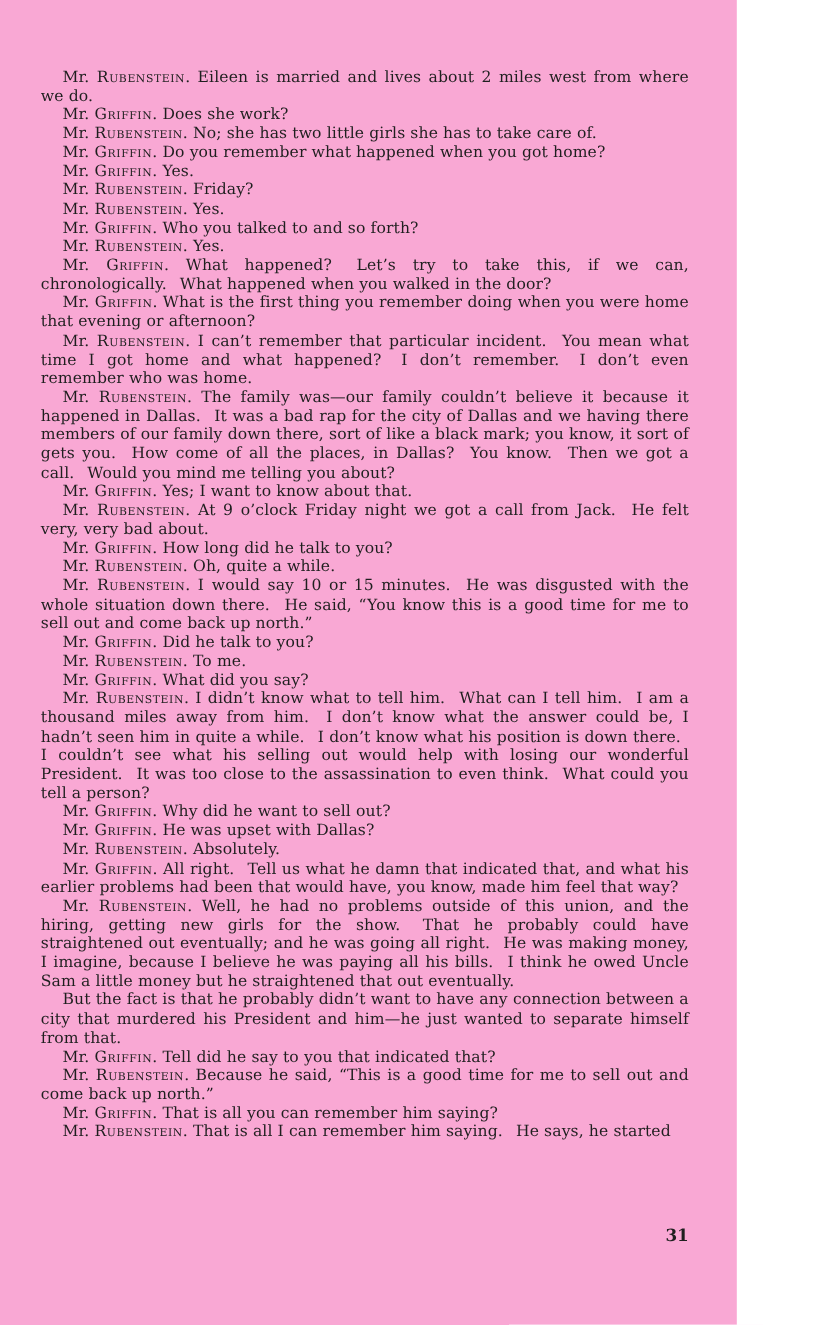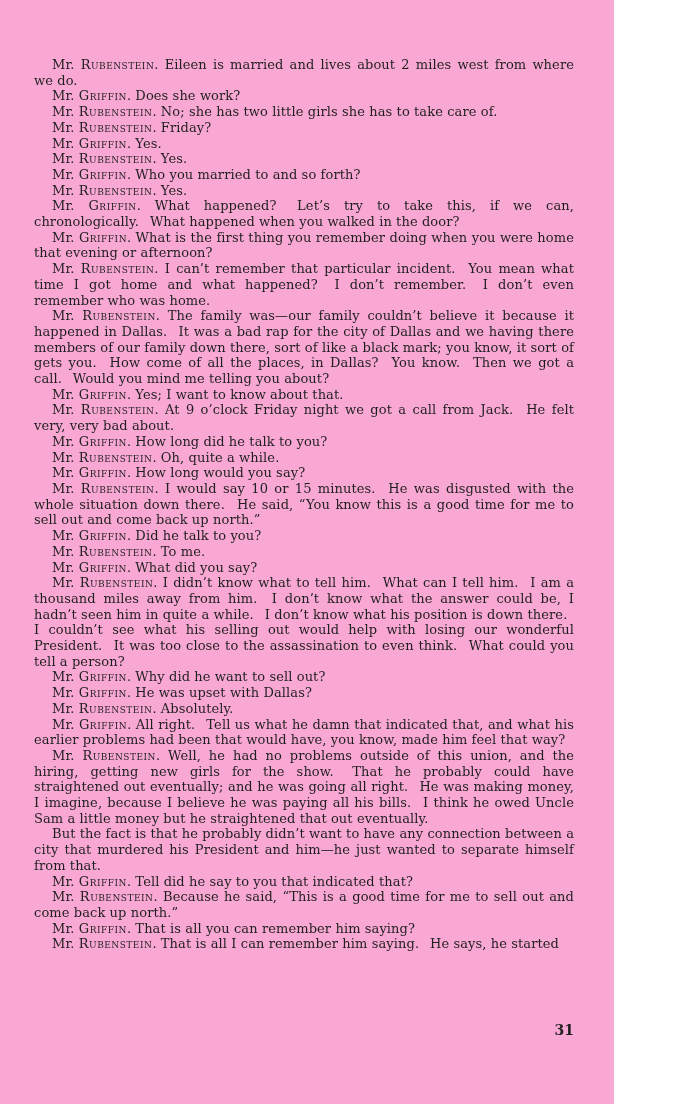--- a/index.html
+++ b/index.html
@@ -52,34 +52,34 @@
 </style>
 </head>
 <body>
 
 <div class="page">
 
   <div class="text-block">
       <p class="para"><span class="speaker"><span class="sp-prefix">Mr. </span><span class="sp-name">Rubenstein</span></span><span class="ptext">. Eileen is married and lives about 2 miles west from where we do.</span></p>
       <p class="para"><span class="speaker"><span class="sp-prefix">Mr. </span><span class="sp-name">Griffin</span></span><span class="ptext">. Does she work?</span></p>
       <p class="para"><span class="speaker"><span class="sp-prefix">Mr. </span><span class="sp-name">Rubenstein</span></span><span class="ptext">. No; she has two little girls she has to take care of.</span></p>
+      <p class="para"><span class="speaker"><span class="sp-prefix">Mr. </span><span class="sp-name">Griffin</span></span><span class="ptext">. Do you remember what happened when you got home?</span></p>
+      <p class="para"><span class="speaker"><span class="sp-prefix">Mr. </span><span class="sp-name">Griffin</span></span><span class="ptext">. Yes.</span></p>
       <p class="para"><span class="speaker"><span class="sp-prefix">Mr. </span><span class="sp-name">Rubenstein</span></span><span class="ptext">. Friday?</span></p>
-      <p class="para"><span class="speaker"><span class="sp-prefix">Mr. </span><span class="sp-name">Griffin</span></span><span class="ptext">. Yes.</span></p>
       <p class="para"><span class="speaker"><span class="sp-prefix">Mr. </span><span class="sp-name">Rubenstein</span></span><span class="ptext">. Yes.</span></p>
-      <p class="para"><span class="speaker"><span class="sp-prefix">Mr. </span><span class="sp-name">Griffin</span></span><span class="ptext">. Who you married to and so forth?</span></p>
+      <p class="para"><span class="speaker"><span class="sp-prefix">Mr. </span><span class="sp-name">Griffin</span></span><span class="ptext">. Who you talked to and so forth?</span></p>
       <p class="para"><span class="speaker"><span class="sp-prefix">Mr. </span><span class="sp-name">Rubenstein</span></span><span class="ptext">. Yes.</span></p>
       <p class="para"><span class="speaker"><span class="sp-prefix">Mr. </span><span class="sp-name">Griffin</span></span><span class="ptext">. What happened?  Let’s try to take this, if we can, chronologically.  What happened when you walked in the door?</span></p>
       <p class="para"><span class="speaker"><span class="sp-prefix">Mr. </span><span class="sp-name">Griffin</span></span><span class="ptext">. What is the first thing you remember doing when you were home that evening or afternoon?</span></p>
       <p class="para"><span class="speaker"><span class="sp-prefix">Mr. </span><span class="sp-name">Rubenstein</span></span><span class="ptext">. I can’t remember that particular incident.  You mean what time I got home and what happened?  I don’t remember.  I don’t even remember who was home.</span></p>
       <p class="para"><span class="speaker"><span class="sp-prefix">Mr. </span><span class="sp-name">Rubenstein</span></span><span class="ptext">. The family was—our family couldn’t believe it because it happened in Dallas.  It was a bad rap for the city of Dallas and we having there members of our family down there, sort of like a black mark; you know, it sort of gets you.  How come of all the places, in Dallas?  You know.  Then we got a call.  Would you mind me telling you about?</span></p>
       <p class="para"><span class="speaker"><span class="sp-prefix">Mr. </span><span class="sp-name">Griffin</span></span><span class="ptext">. Yes; I want to know about that.</span></p>
       <p class="para"><span class="speaker"><span class="sp-prefix">Mr. </span><span class="sp-name">Rubenstein</span></span><span class="ptext">. At 9 o’clock Friday night we got a call from Jack.  He felt very, very bad about.</span></p>
       <p class="para"><span class="speaker"><span class="sp-prefix">Mr. </span><span class="sp-name">Griffin</span></span><span class="ptext">. How long did he talk to you?</span></p>
       <p class="para"><span class="speaker"><span class="sp-prefix">Mr. </span><span class="sp-name">Rubenstein</span></span><span class="ptext">. Oh, quite a while.</span></p>
-      <p class="para"><span class="speaker"><span class="sp-prefix">Mr. </span><span class="sp-name">Griffin</span></span><span class="ptext">. How long would you say?</span></p>
       <p class="para"><span class="speaker"><span class="sp-prefix">Mr. </span><span class="sp-name">Rubenstein</span></span><span class="ptext">. I would say 10 or 15 minutes.  He was disgusted with the whole situation down there.  He said, “You know this is a good time for me to sell out and come back up north.”</span></p>
       <p class="para"><span class="speaker"><span class="sp-prefix">Mr. </span><span class="sp-name">Griffin</span></span><span class="ptext">. Did he talk to you?</span></p>
       <p class="para"><span class="speaker"><span class="sp-prefix">Mr. </span><span class="sp-name">Rubenstein</span></span><span class="ptext">. To me.</span></p>
       <p class="para"><span class="speaker"><span class="sp-prefix">Mr. </span><span class="sp-name">Griffin</span></span><span class="ptext">. What did you say?</span></p>
       <p class="para"><span class="speaker"><span class="sp-prefix">Mr. </span><span class="sp-name">Rubenstein</span></span><span class="ptext">. I didn’t know what to tell him.  What can I tell him.  I am a thousand miles away from him.  I don’t know what the answer could be, I hadn’t seen him in quite a while.  I don’t know what his position is down there.  I couldn’t see what his selling out would help with losing our wonderful President.  It was too close to the assassination to even think.  What could you tell a person?</span></p>
       <p class="para"><span class="speaker"><span class="sp-prefix">Mr. </span><span class="sp-name">Griffin</span></span><span class="ptext">. Why did he want to sell out?</span></p>
       <p class="para"><span class="speaker"><span class="sp-prefix">Mr. </span><span class="sp-name">Griffin</span></span><span class="ptext">. He was upset with Dallas?</span></p>
       <p class="para"><span class="speaker"><span class="sp-prefix">Mr. </span><span class="sp-name">Rubenstein</span></span><span class="ptext">. Absolutely.</span></p>
       <p class="para"><span class="speaker"><span class="sp-prefix">Mr. </span><span class="sp-name">Griffin</span></span><span class="ptext">. All right.  Tell us what he damn that indicated that, and what his earlier problems had been that would have, you know, made him feel that way?</span></p>
       <p class="para"><span class="speaker"><span class="sp-prefix">Mr. </span><span class="sp-name">Rubenstein</span></span><span class="ptext">. Well, he had no problems outside of this union, and the hiring, getting new girls for the show.  That he probably could have straightened out eventually; and he was going all right.  He was making money, I imagine, because I believe he was paying all his bills.  I think he owed Uncle Sam a little money but he straightened that out eventually.</span></p>

